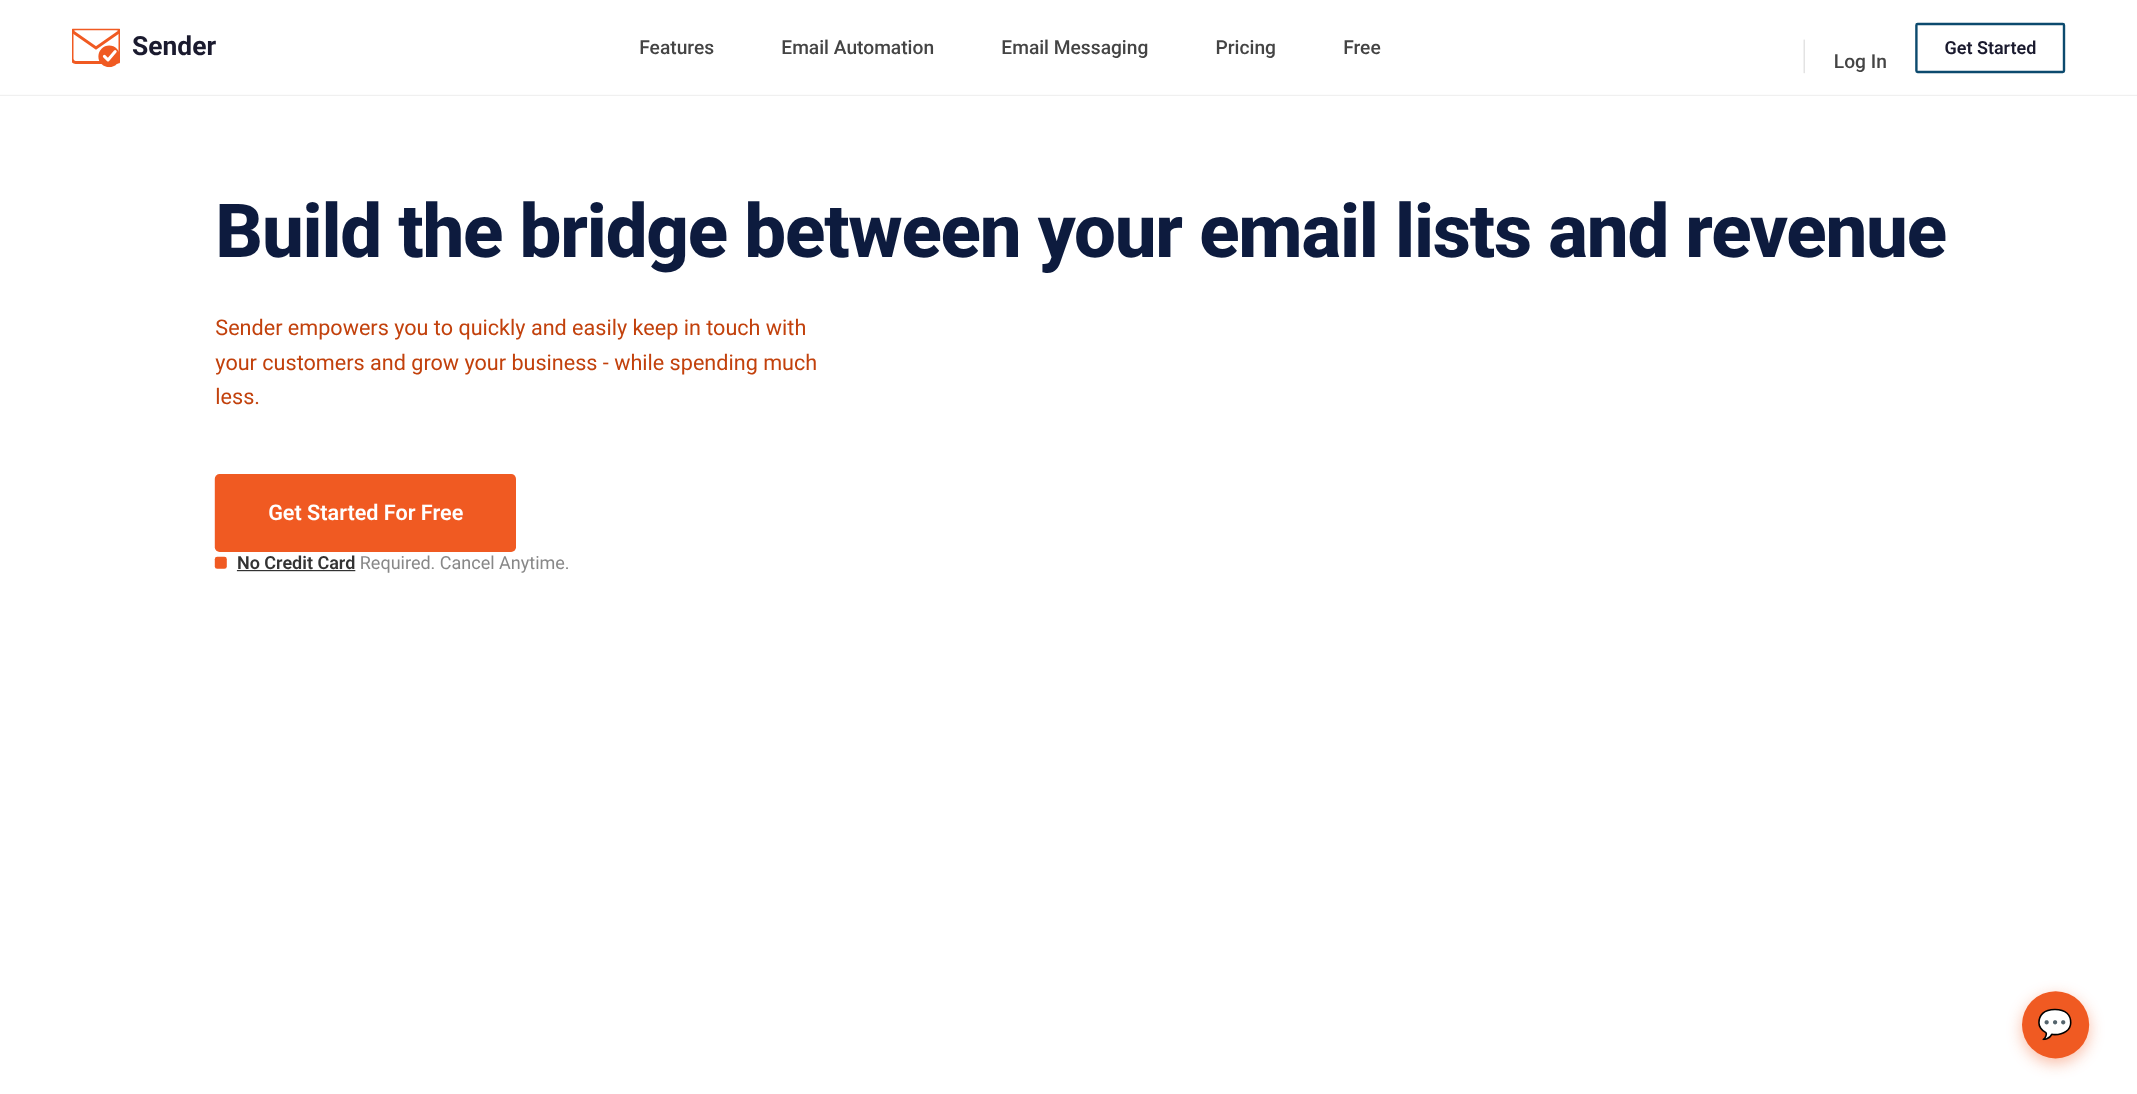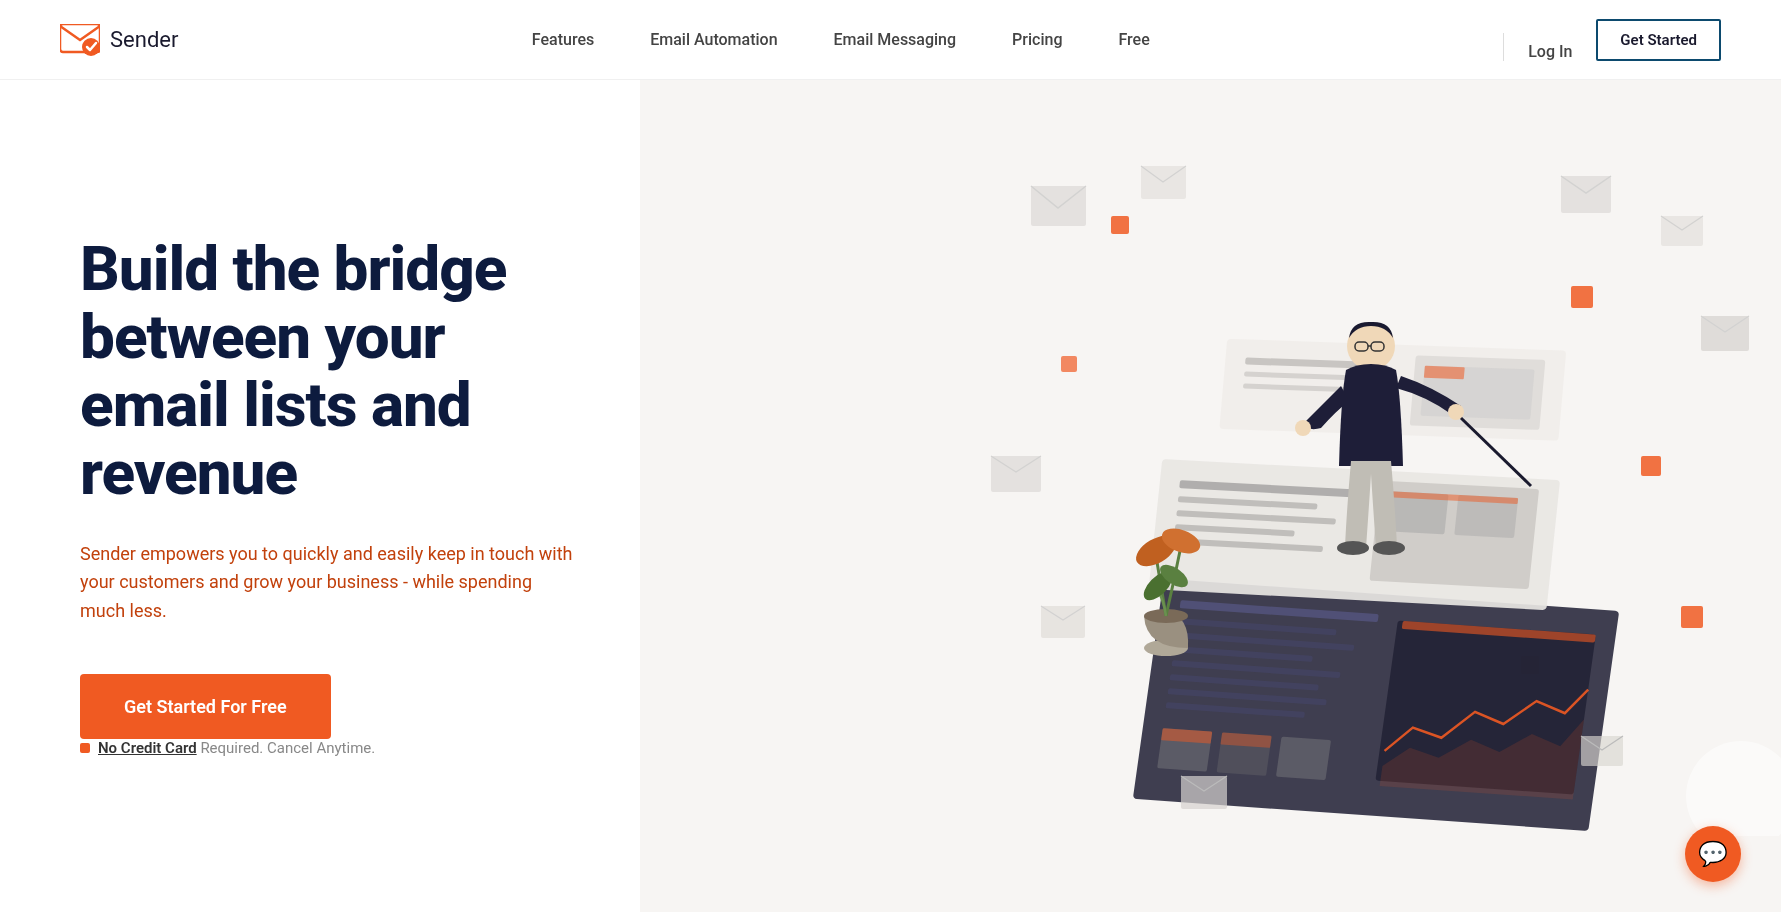--- a/index.html
+++ b/index.html
@@ -36,21 +36,21 @@
       text-decoration: none;
     }
 
     .logo-icon {
       width: 40px;
       height: 32px;
     }
 
     .logo-text {
       font-size: 22px;
-      font-weight: 400;
+      font-weight: 700;
       color: #1a1a2e;
     }
 
     .nav-links {
       display: flex;
       align-items: center;
       gap: 56px;
       list-style: none;
       justify-content: space-between;
     }
@@ -94,20 +94,21 @@
     }
 
     
     .hero {
       display: flex;
       align-items: center;
       min-height: 832px;
       position: relative;
       background: #ffffff;
       overflow: hidden;
+      flex-direction: column;
     }
 
     .hero-content {
       flex: 0 0 640px;
       padding: 80px 60px 80px 80px;
       position: relative;
       z-index: 2;
     }
 
     .hero-title {

